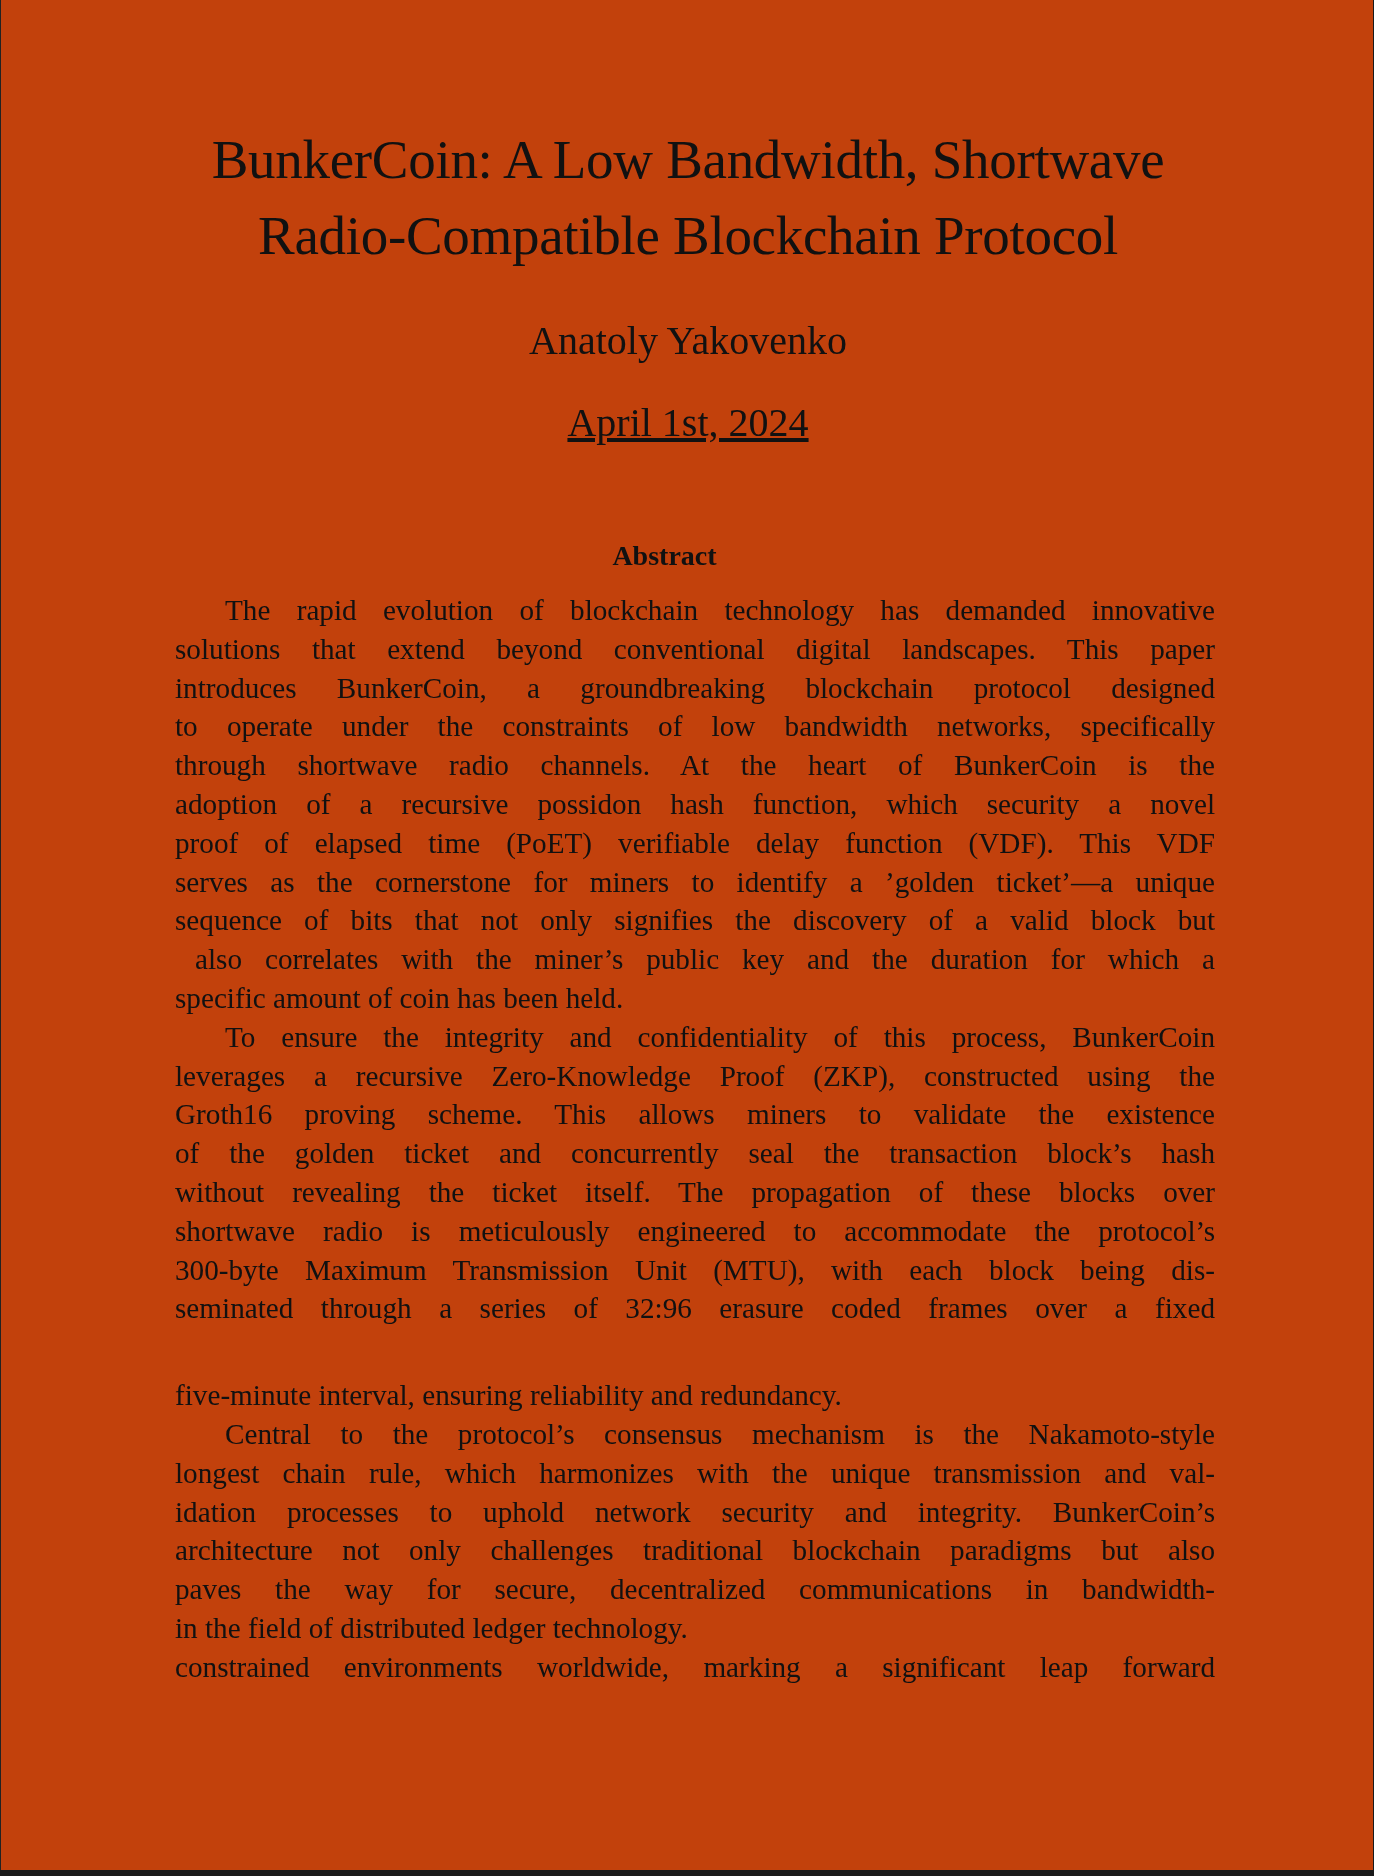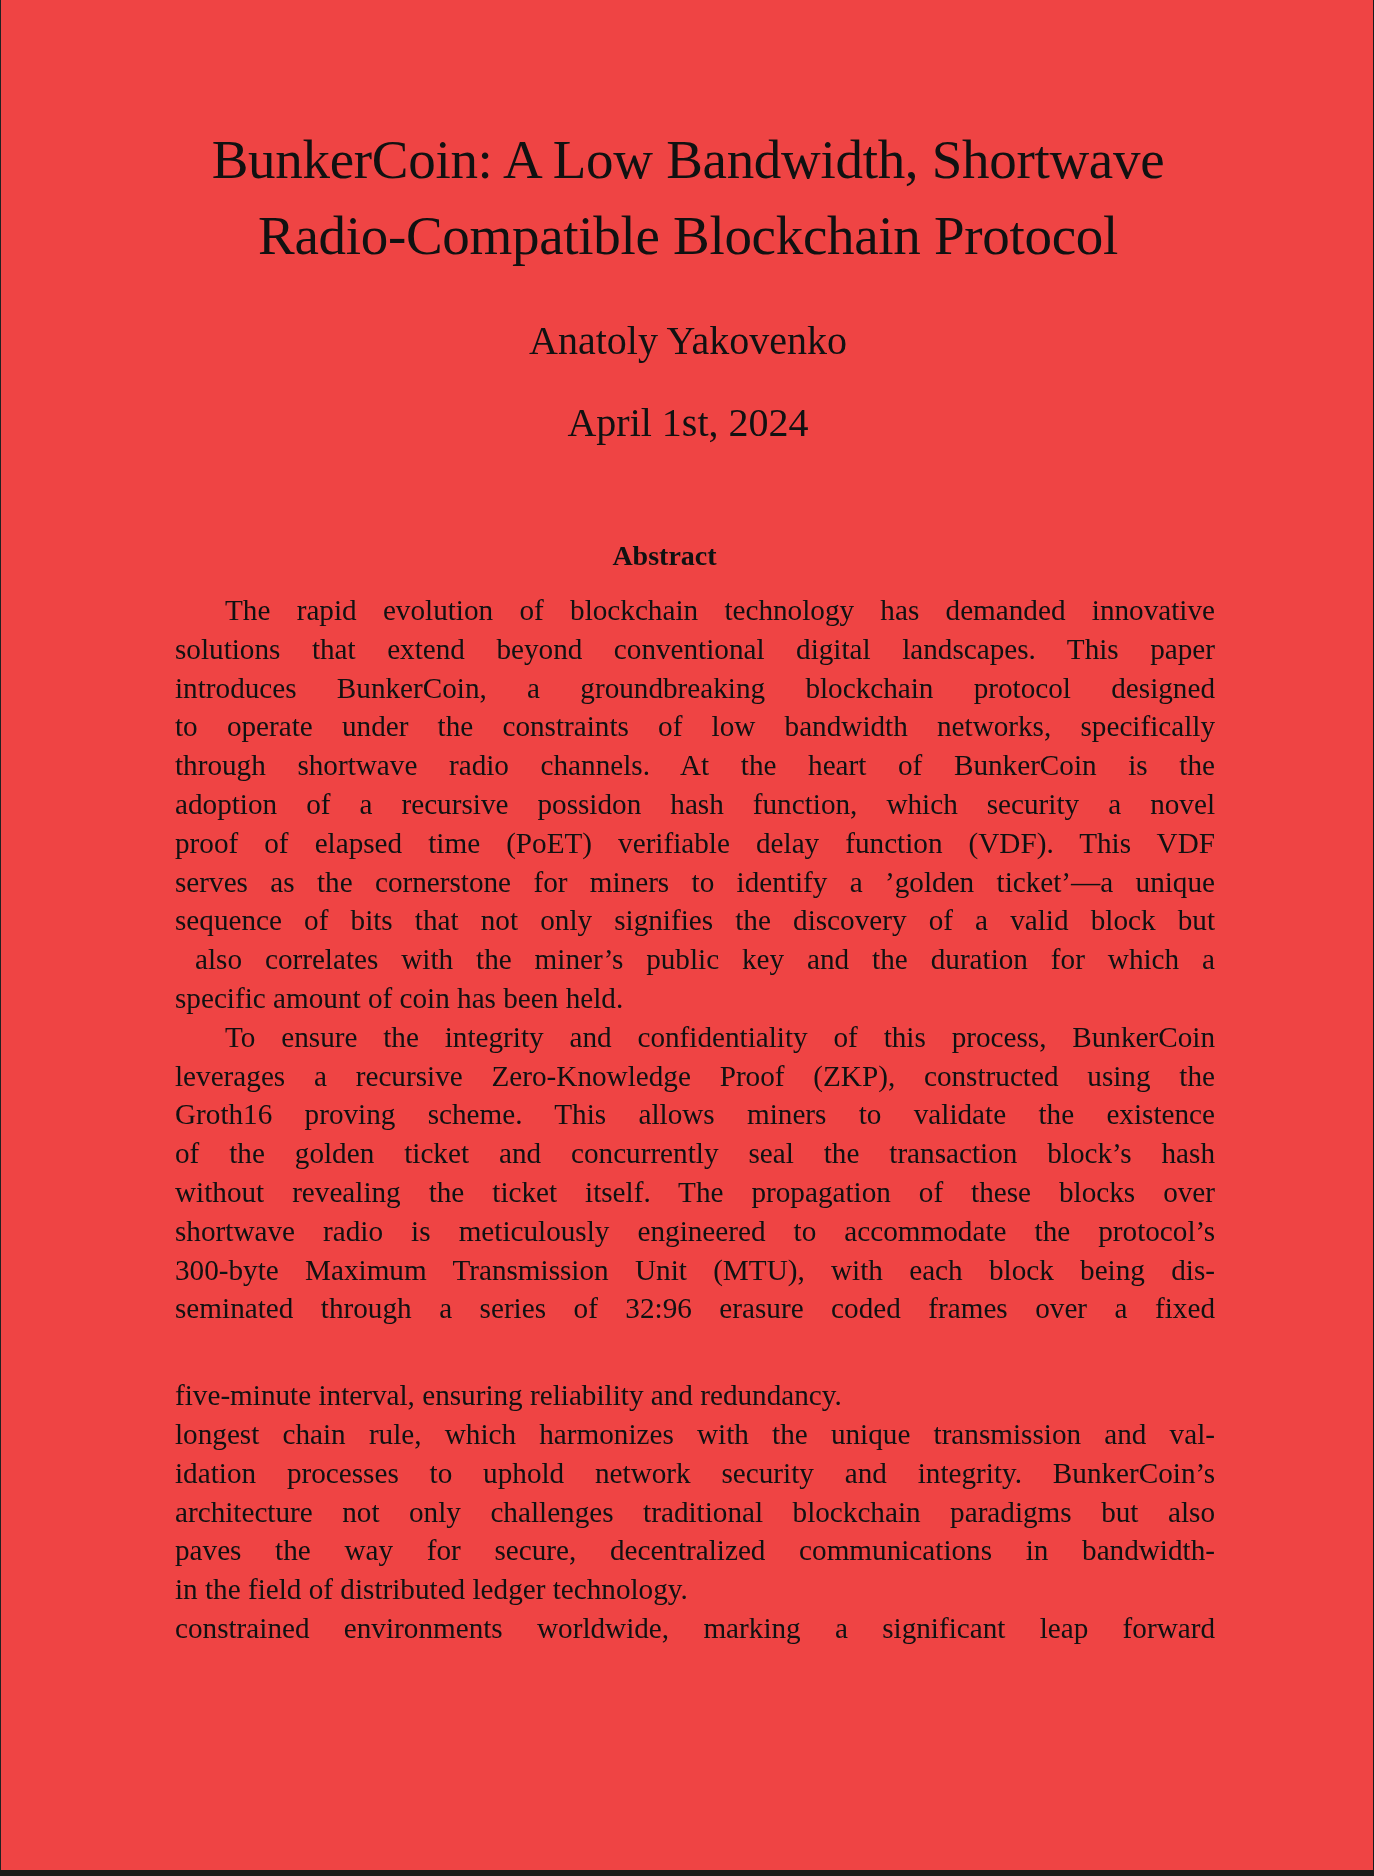--- a/index.html
+++ b/index.html
@@ -5,42 +5,42 @@
   html, body { margin: 0; padding: 0; }
   body {
     width: 1374px; height: 1876px; overflow: hidden;
     background: #1a1a1a;
     font-family: "DejaVu Serif", "Liberation Serif", serif;
     color: #111;
   }
   .page {
     position: absolute; left: 0; top: 0;
     width: 1373px; height: 1870px;
-    background: #ef4444;
+    background: #c2410c;
     border-left: 1px solid #222;
     box-sizing: border-box;
   }
   .title {
     position: absolute; left: 0; width: 1374px; top: 122px;
     text-align: center;
     font-family: "Liberation Serif", "DejaVu Serif", serif;
     font-size: 55px; line-height: 76px; font-weight: normal;
     margin: 0; letter-spacing: -0.3px;
   }
   .author {
     position: absolute; left: 0; width: 1374px; top: 316px;
     text-align: center;
     font-family: "Liberation Serif", "DejaVu Serif", serif;
     font-size: 40px; line-height: 50px;
   }
   .date {
     position: absolute; left: 0; width: 1374px; top: 398px;
     text-align: center;
     font-family: "Liberation Serif", "DejaVu Serif", serif;
-    font-size: 40px; line-height: 50px;
+    font-size: 40px; line-height: 50px; text-decoration: underline;
   }
   .abstract-heading {
     position: absolute; left: 0; width: 1327px; top: 538px;
     text-align: center;
     font-family: "Liberation Serif", "DejaVu Serif", serif;
     font-size: 28px; line-height: 36px; font-weight: bold;
     margin: 0;
   }
   .abstract-body {
     position: absolute; left: 174px; width: 1040px; top: 591px;
@@ -92,20 +92,21 @@
       <span class="line" style="white-space: nowrap;">leverages a recursive Zero-Knowledge Proof (ZKP), constructed using the</span>
       <span class="line" style="white-space: nowrap;">Groth16 proving scheme.  This allows miners to validate the existence</span>
       <span class="line" style="white-space: nowrap;">of the golden ticket and concurrently seal the transaction block’s hash</span>
       <span class="line" style="white-space: nowrap;">without revealing the ticket itself.  The propagation of these blocks over</span>
       <span class="line" style="white-space: nowrap;">shortwave radio is meticulously engineered to accommodate the protocol’s</span>
       <span class="line" style="white-space: nowrap;">300-byte Maximum Transmission Unit (MTU), with each block being dis-</span>
       <span class="line" style="white-space: nowrap;">seminated through a series of 32:96 erasure coded frames over a fixed</span>
       <span class="line last" style="white-space: nowrap; margin-top: 48px;">five-minute interval, ensuring reliability and redundancy.</span>
     </div>
     <div class="paragraph">
+      <span class="line indent" style="white-space: nowrap;">Central to the protocol’s consensus mechanism is the Nakamoto-style</span>
       <span class="line" style="white-space: nowrap;">longest chain rule, which harmonizes with the unique transmission and val-</span>
       <span class="line" style="white-space: nowrap;">idation processes to uphold network security and integrity. BunkerCoin’s</span>
       <span class="line" style="white-space: nowrap;">architecture not only challenges traditional blockchain paradigms but also</span>
       <span class="line" style="white-space: nowrap;">paves the way for secure, decentralized communications in bandwidth-</span>
       <span class="line last" style="white-space: nowrap;">in the field of distributed ledger technology.</span>
       <span class="line" style="white-space: nowrap;">constrained environments worldwide, marking a significant leap forward</span>
     </div>
   </div>
 </div>
 <div class="bottom-strip"></div>

